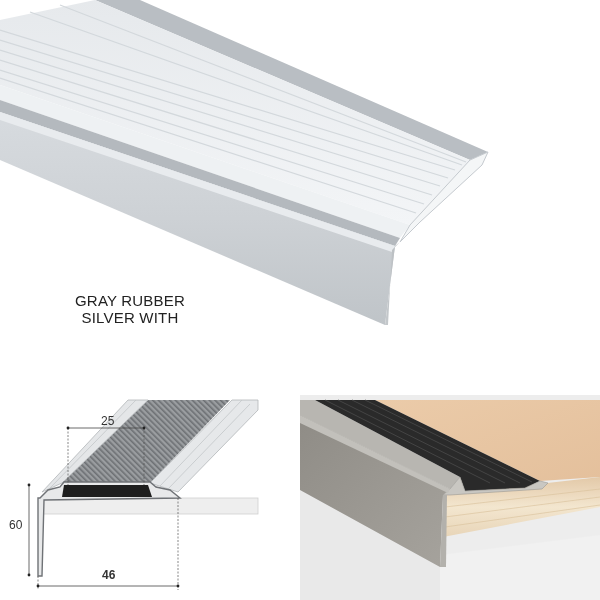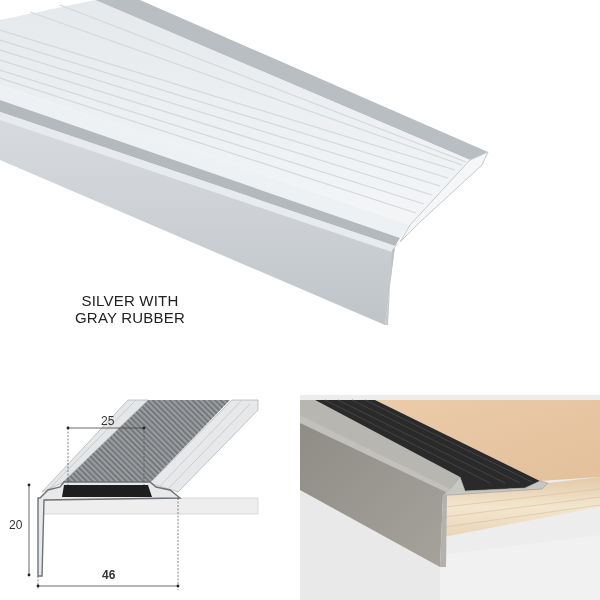--- a/index.html
+++ b/index.html
@@ -52,22 +52,22 @@
     <polygon points="0,100 400,238 395,246 0,112" fill="#b4b9be"></polygon>
 
     <polygon points="0,112 395,246 385,325 0,160" fill="url(#faceGrad)"></polygon>
     <polygon points="0,112 395,246 392,252 0,120" fill="#e8ebee"></polygon>
 
     <polygon points="410,225 470,160 488,152 482,165 420,222 400,242" fill="#f4f6f7" stroke="#c5cacf" stroke-width="1"></polygon>
 
     <polygon points="395,246 400,242 392,250 388,325 385,325" fill="url(#dropGrad)"></polygon>
   </svg>
   <div id="caption">
+    <div>GRAY RUBBER</div>
     <div>SILVER WITH</div>
-    <div>GRAY RUBBER</div>
   </div>
 </div>
 
 <div class="panel" id="diagram">
   <svg width="300" height="210" viewBox="0 0 300 210">
     <defs>
       <pattern id="ribs" width="4" height="4" patternUnits="userSpaceOnUse" patternTransform="rotate(-45)">
         <rect width="4" height="4" fill="#9a9da0"></rect>
         <rect width="1.6" height="4" fill="#6d7074"></rect>
       </pattern>
@@ -103,21 +103,21 @@
     <g fill="#222">
       <circle cx="68" cy="38" r="1.4"></circle>
         <circle cx="144" cy="38" r="1.4"></circle>
       <circle cx="29" cy="95" r="1.4"></circle>
         <circle cx="29" cy="185" r="1.4"></circle>
       <circle cx="38" cy="196" r="1.4"></circle>
         <circle cx="178" cy="196" r="1.4"></circle>
     </g>
   </svg>
   <span class="dimlabel" style="left:101px;top:24px;">25</span>
-  <span class="dimlabel" style="left:9px;top:128px;">20</span>
+  <span class="dimlabel" style="left:9px;top:128px;">60</span>
   <span class="dimlabel" style="left:102px;top:178px;font-weight:bold;">46</span>
 </div>
 
 <div class="panel" id="photo">
   <svg width="300" height="205" viewBox="0 0 300 205">
     <defs>
       <linearGradient id="woodTop" x1="0" y1="0" x2="1" y2="1">
         <stop offset="0" stop-color="#ebcba9"></stop>
         <stop offset="1" stop-color="#e4c09c"></stop>
       </linearGradient>

